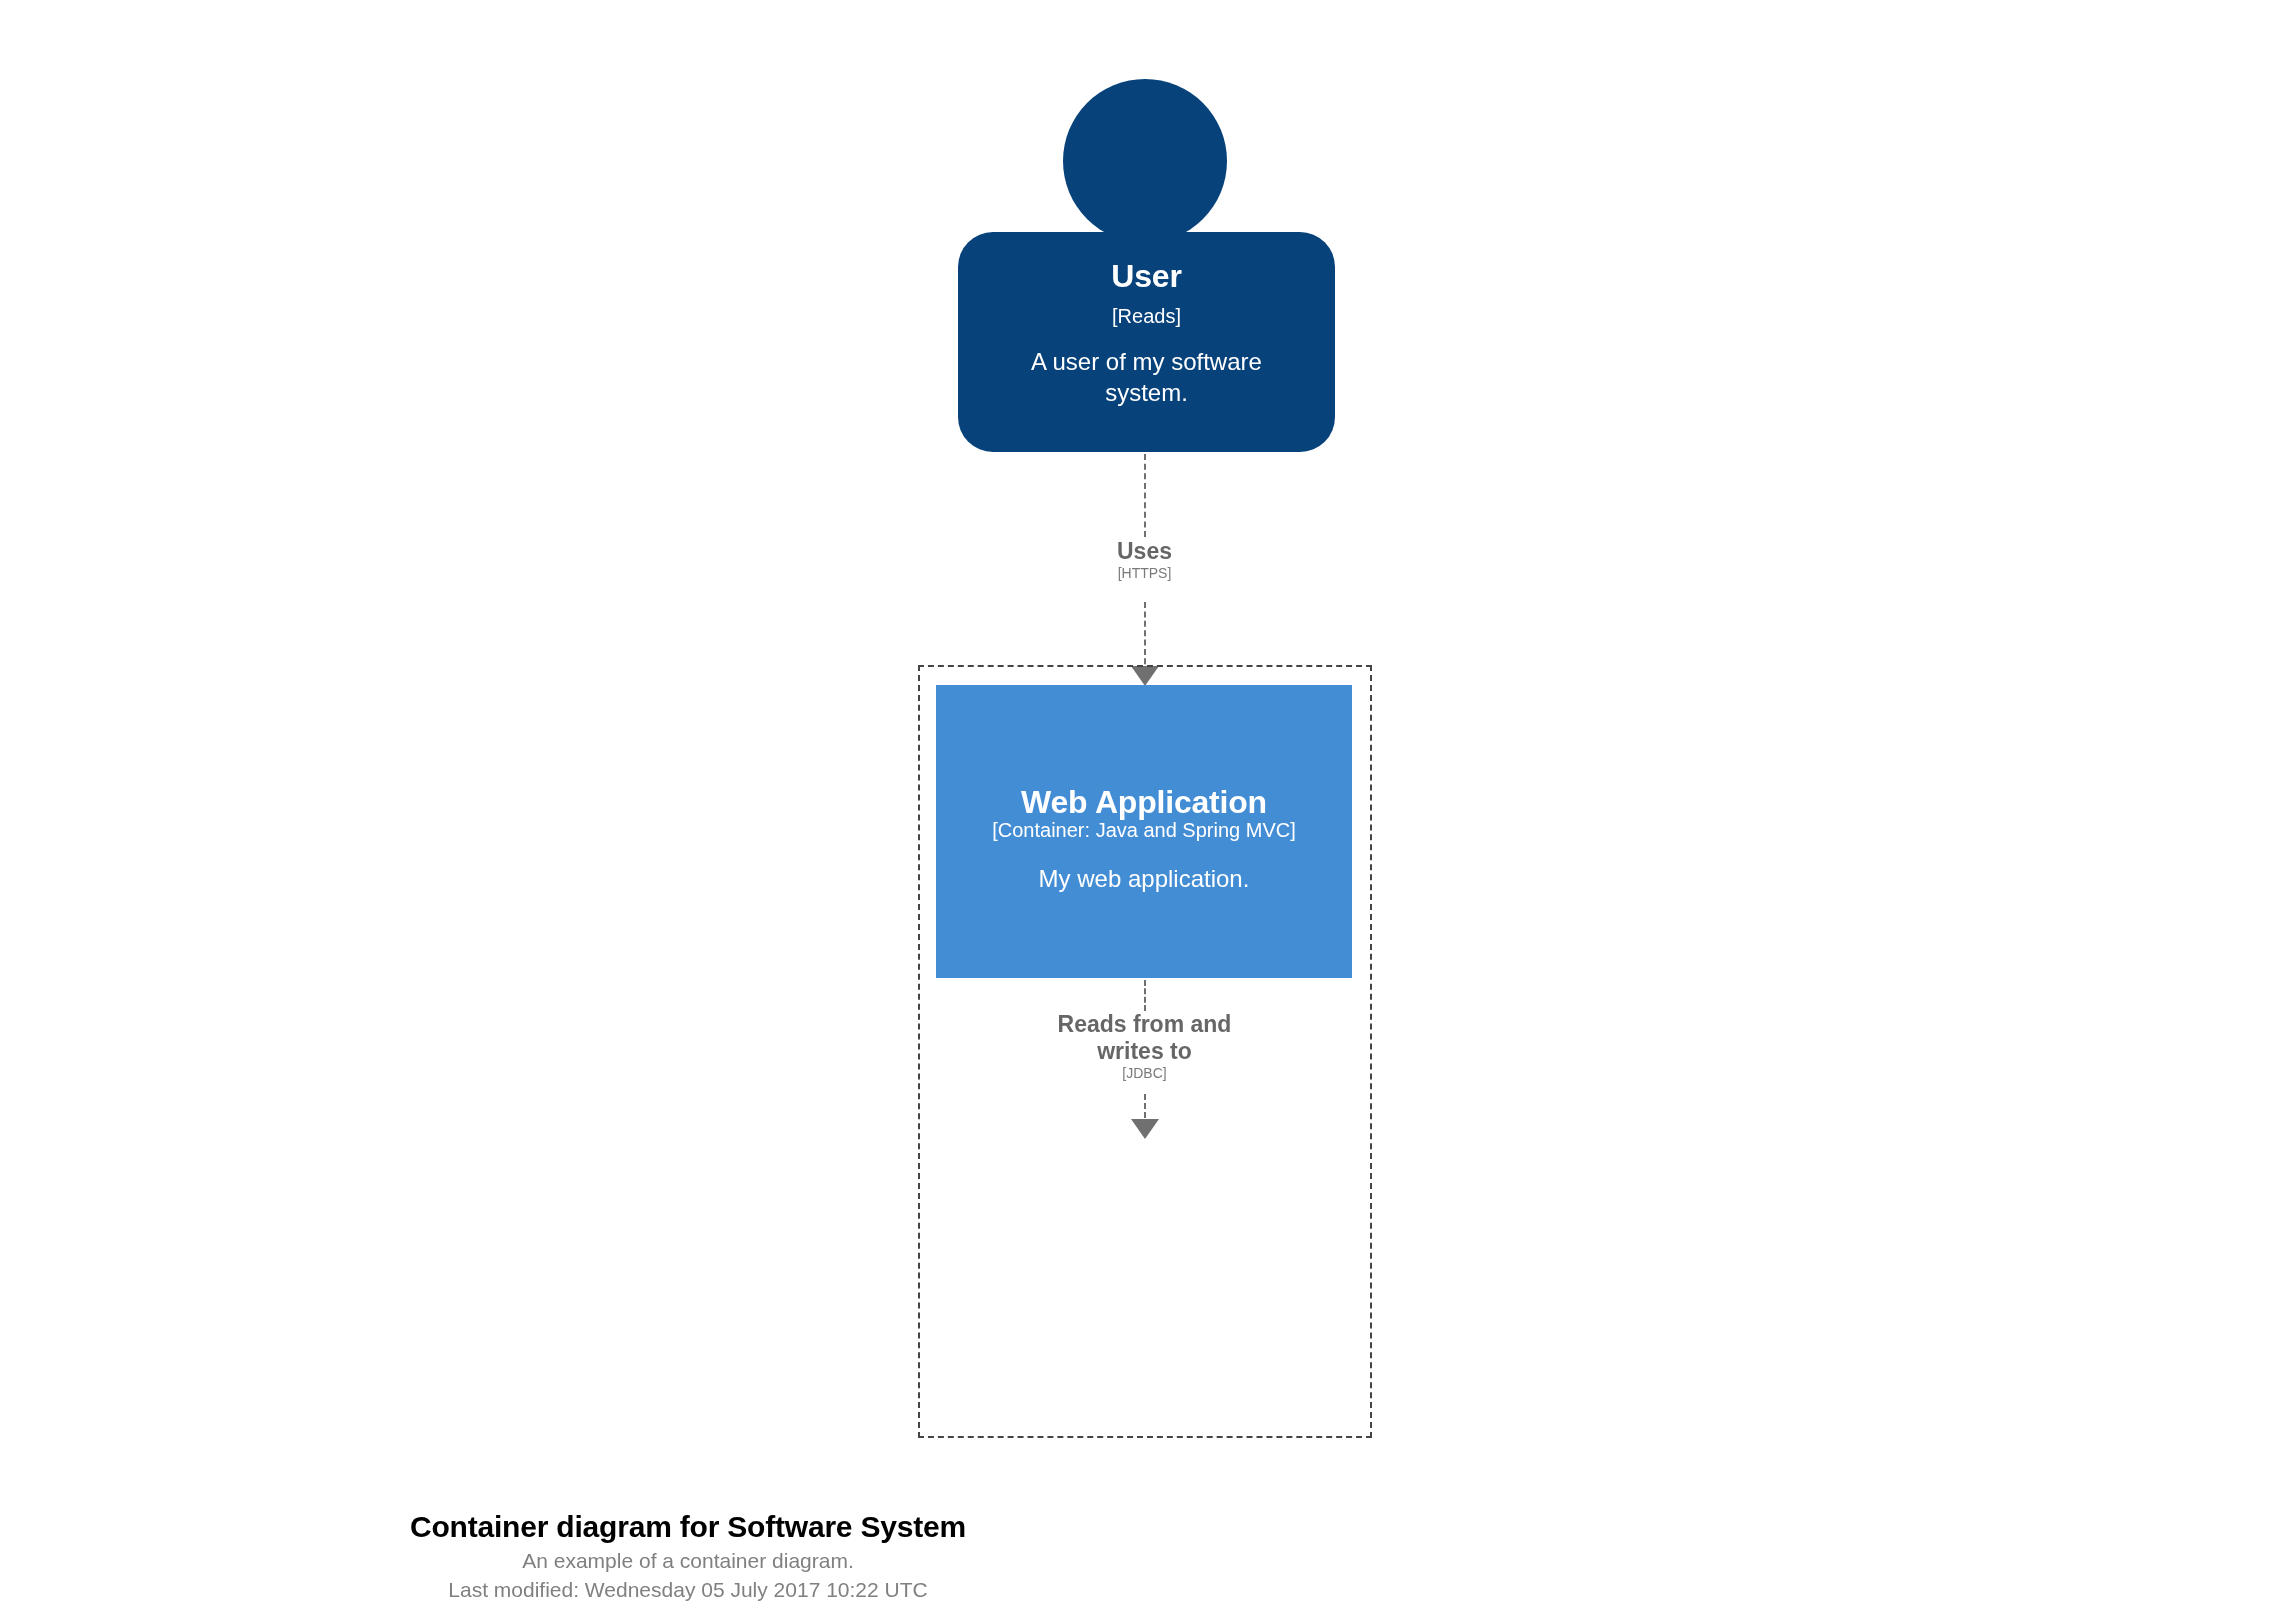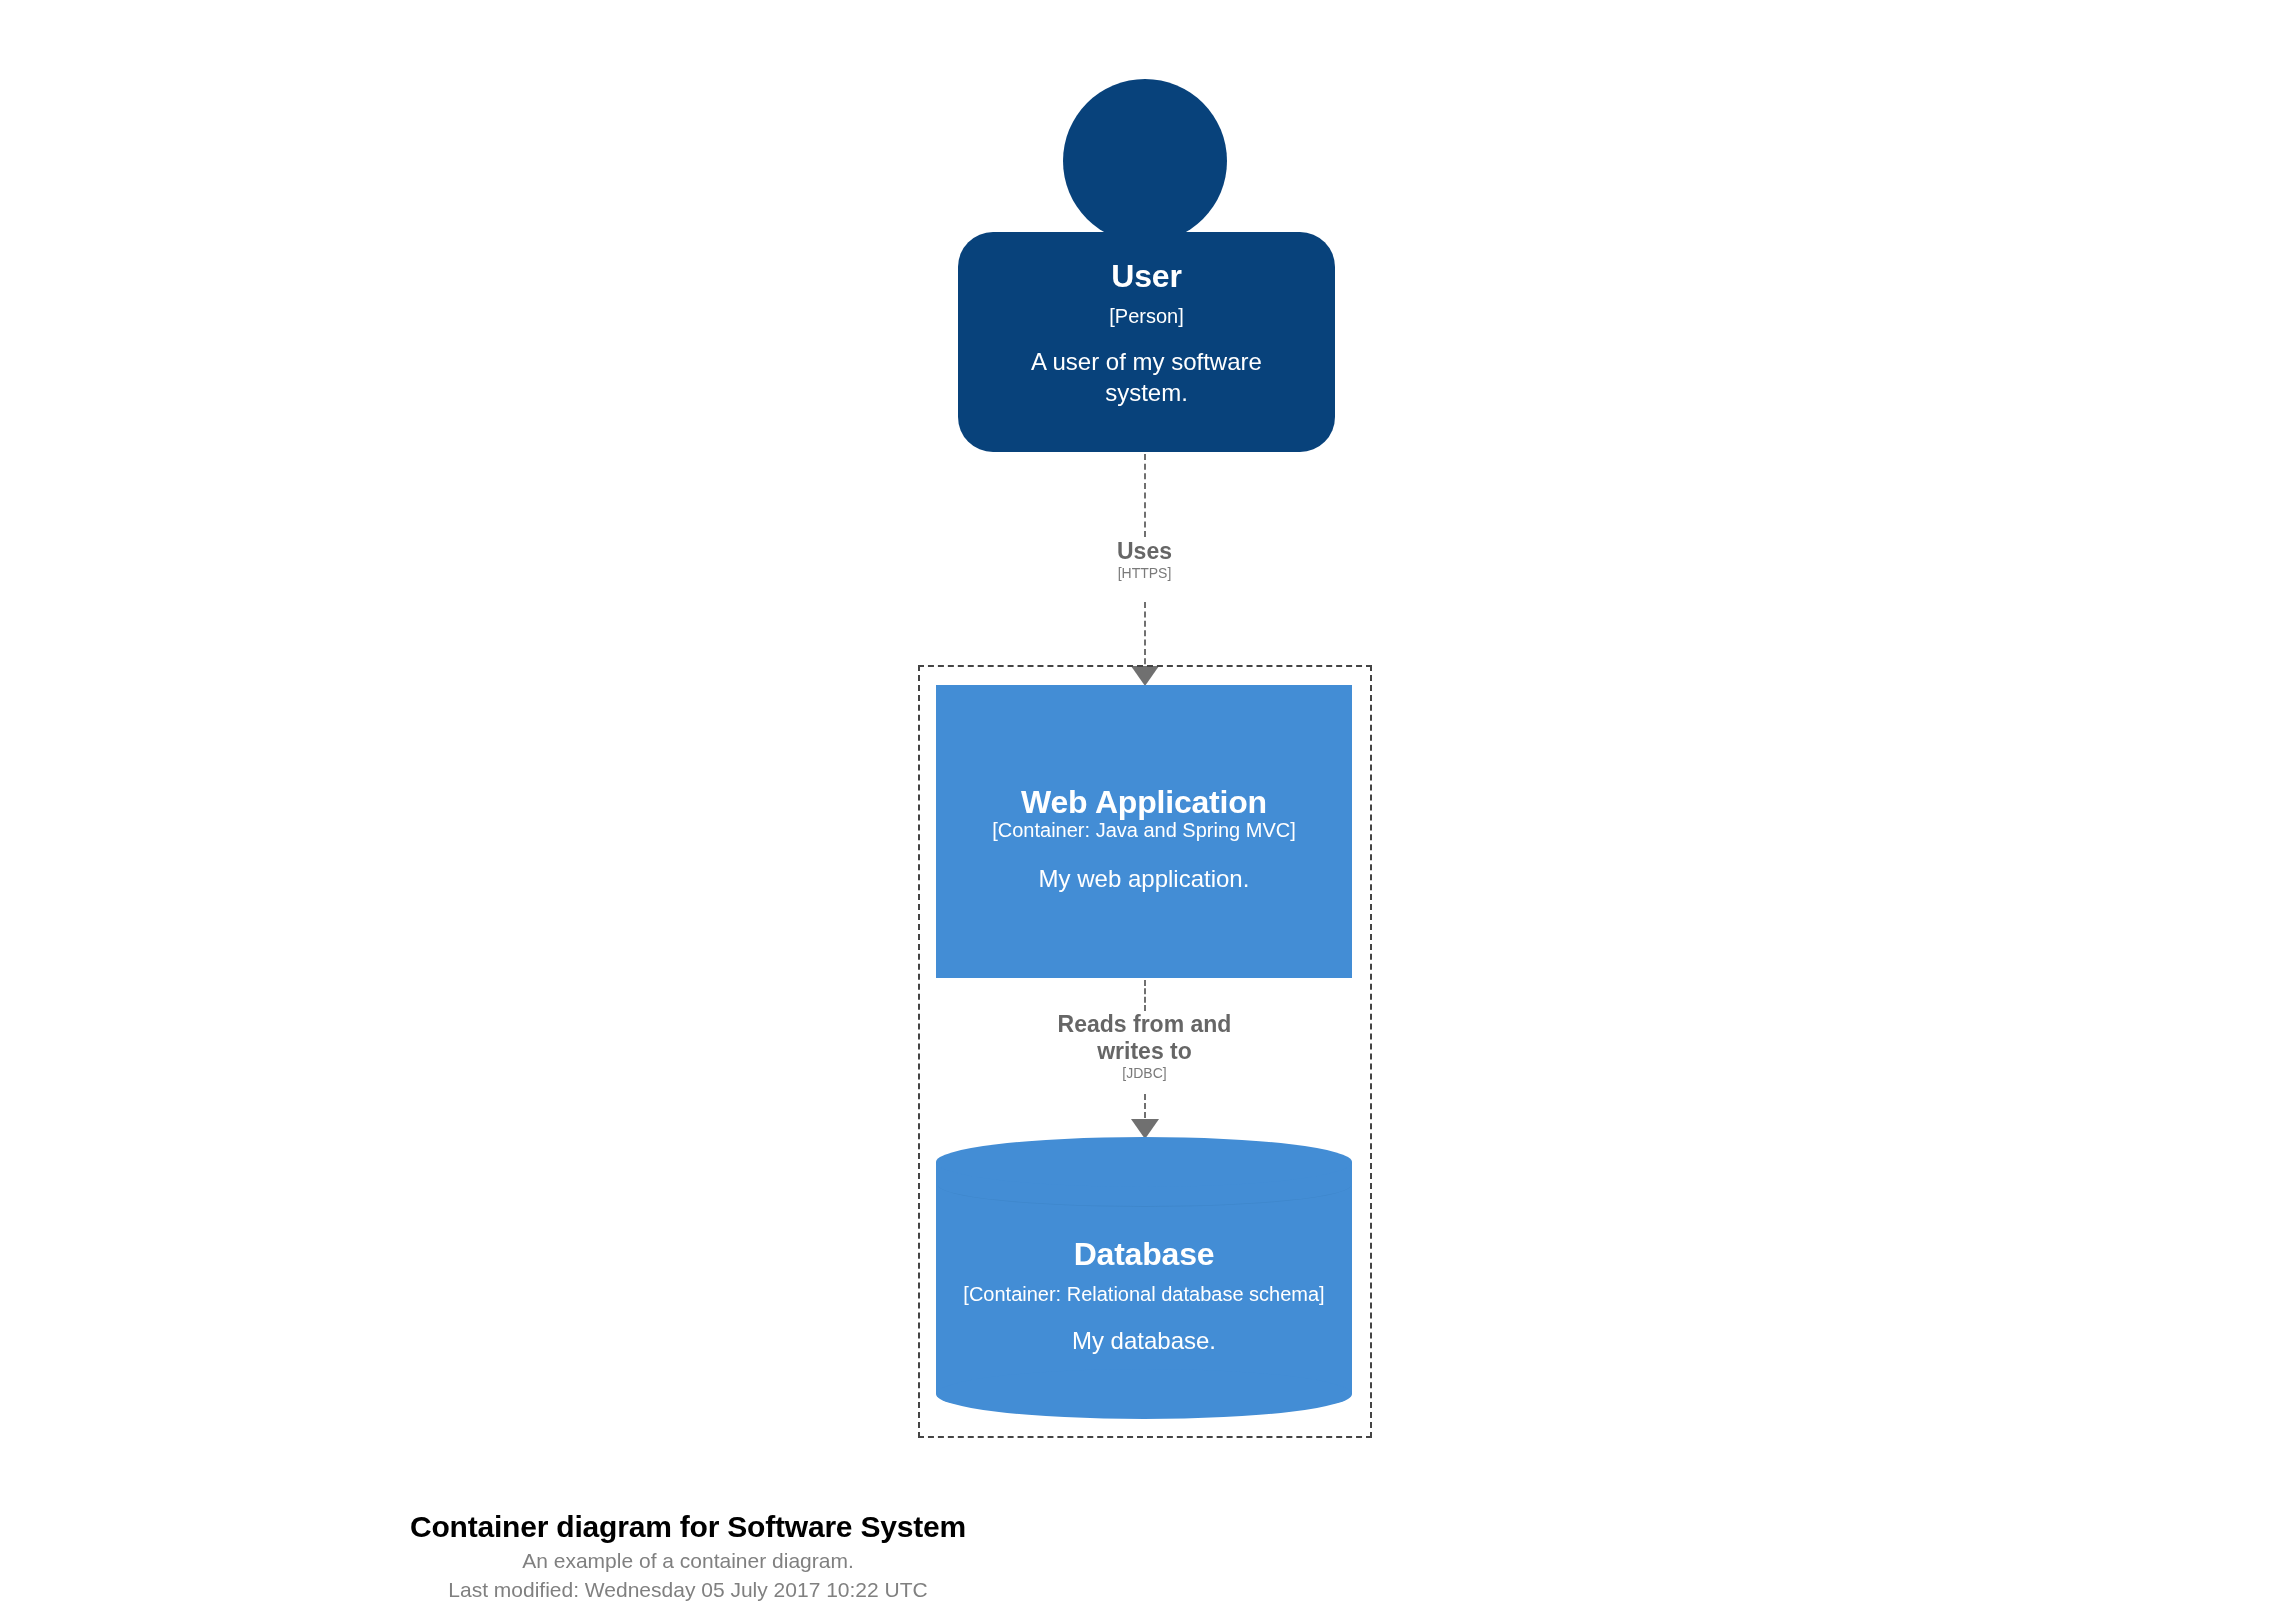--- a/index.html
+++ b/index.html
@@ -222,21 +222,21 @@
 </style>
 </head>
 <body>
 
 <div id="canvas">
 
   <div id="person-user">
     <div id="person-head"></div>
     <div id="person-body"></div>
     <div class="shape-text shape-name">User</div>
-    <div class="shape-text shape-tech">[Person]</div>
+    <div class="shape-text shape-tech">[Reads]</div>
     <div class="shape-text shape-desc">A user of my software system.</div>
   </div>
 
   <div class="rel-line" id="rel1-line-top"></div>
   <div class="rel-label" id="rel1-labels">
     <div class="rel-desc">Uses</div>
     <div class="rel-tech">[HTTPS]</div>
   </div>
   <div class="rel-line" id="rel1-line-bot"></div>
   <div class="rel-arrow" id="rel1-arrow"></div>
@@ -251,29 +251,20 @@
 
   <div class="rel-line" id="rel2-line-top"></div>
   <div class="rel-label" id="rel2-labels">
     <div class="rel-desc">Reads from and</div>
     <div class="rel-desc">writes to</div>
     <div class="rel-tech">[JDBC]</div>
   </div>
   <div class="rel-line" id="rel2-line-bot"></div>
   <div class="rel-arrow" id="rel2-arrow"></div>
 
-  <div id="container-database">
-    <div id="db-body"></div>
-    <div id="db-bottom"></div>
-    <div id="db-top"></div>
-    <div id="db-rim"></div>
-    <div class="shape-text shape-name">Database</div>
-    <div class="shape-text shape-tech">[Container: Relational database schema]</div>
-    <div class="shape-text shape-desc">My database.</div>
-  </div>
 
   <div id="caption">
     <div id="caption-title">Container diagram for Software System</div>
     <div class="caption-sub">An example of a container diagram.</div>
     <div class="caption-sub">Last modified: Wednesday 05 July 2017 10:22 UTC</div>
   </div>
 
 </div>
 
 

